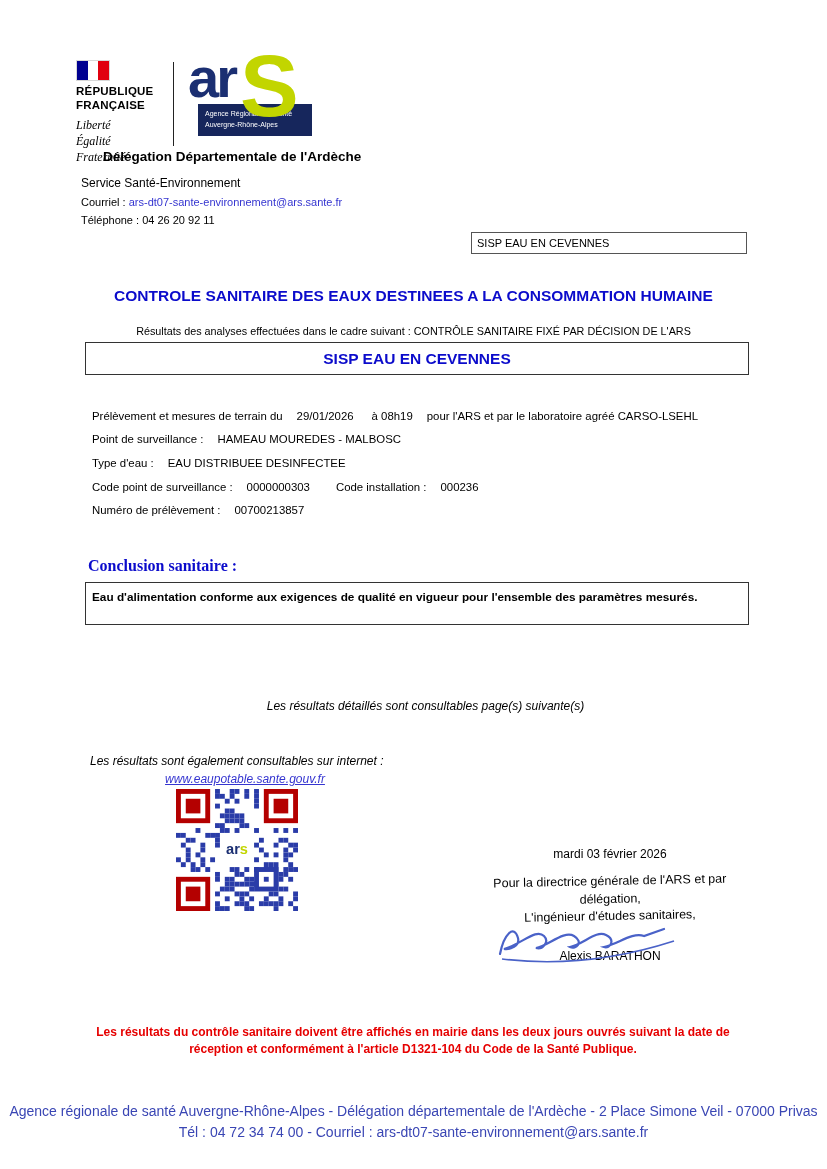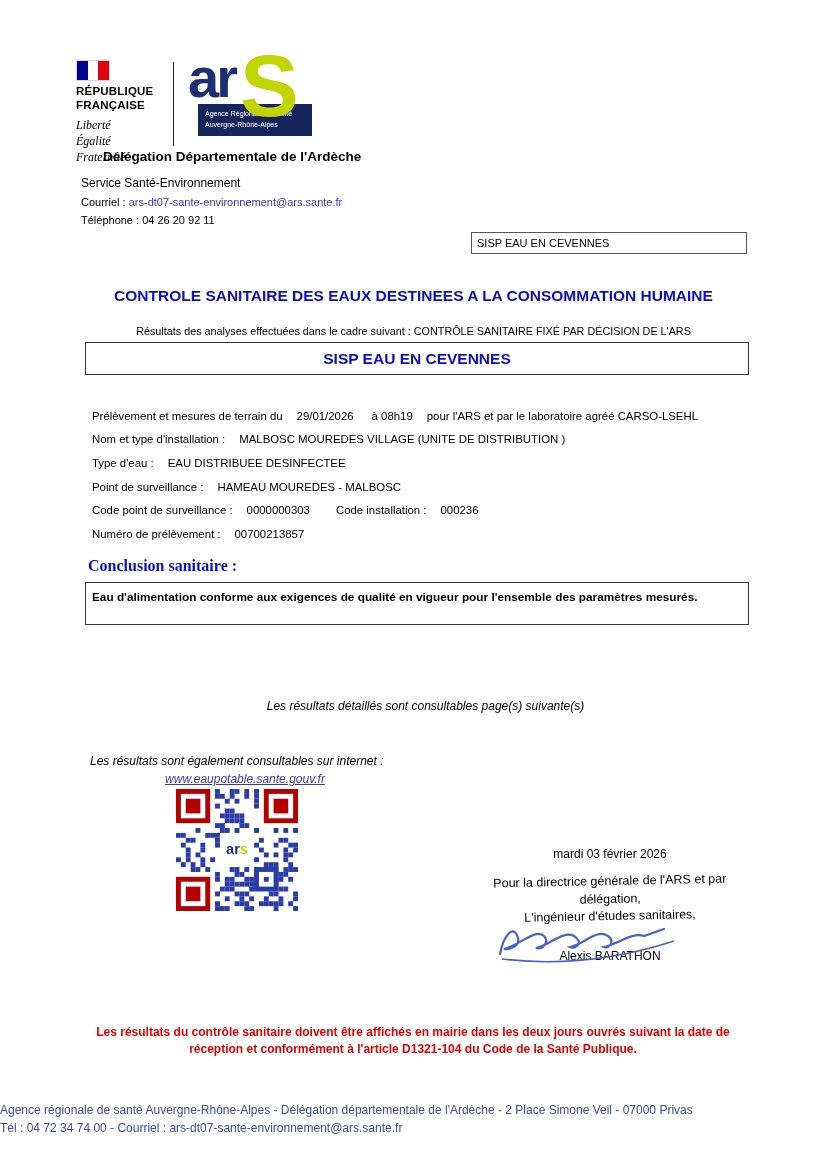--- a/index.html
+++ b/index.html
@@ -47,21 +47,21 @@
   .qr-wrap { position:absolute; left:176px; top:789px; width:122px; height:122px; }
   
   .sig-date { position:absolute; left:470px; top:847px; width:280px; text-align:center; font-size:12px; }
   .sig-for  { position:absolute; left:468px; top:872px; width:284px; text-align:center; font-size:12.5px; line-height:1.45; transform:rotate(-1.2deg); }
   .sig-eng  { position:absolute; left:468px; top:909px; width:284px; text-align:center; font-size:12.5px; transform:rotate(-1.2deg); }
   .sig-svg  { position:absolute; left:492px; top:916px; width:200px; height:52px; z-index:2; }
   .sig-path { stroke:var(--signature-blue,#4a62c8); fill:none; }
   .sig-name { position:absolute; left:468px; top:949px; width:284px; text-align:center; font-size:12px; }
   
   .legal { position:absolute; left:68px; top:1024px; width:690px; text-align:center; font-size:12px; font-weight:bold; color:var(--alert-red,#e60000); line-height:1.45; }
-  .footer { position:absolute; left:0; top:1101px; width:100%; text-align:left; font-size:12px; color:var(--footer-blue,#3a46b4); line-height:1.5; }
+  .footer { position:absolute; left:0; top:1101px; width:100%; text-align:center; font-size:14px; color:var(--footer-blue,#3a46b4); line-height:1.5; }
 </style>
 </head>
 <body>
 
 <div class="page">
 
   <div class="rep-logo">
     <div class="rep-flag">
       <div class="f-blue"></div>
         <div class="f-white"></div>
@@ -106,30 +106,26 @@
   </div>
 
   <div class="details">
     <div class="d-line">
       <span>Prélèvement et mesures de terrain du</span>
       <span class="g1">29/01/2026</span>
       <span class="g2">à 08h19</span>
       <span class="g1">pour l'ARS et par le laboratoire agréé CARSO-LSEHL</span>
     </div>
     <div class="d-line">
-      <span>Nom et type d'installation :</span>
-      <span class="g1">MALBOSC MOUREDES VILLAGE (UNITE DE DISTRIBUTION )</span>
+      <span>Point de surveillance :</span>
+      <span class="g1">HAMEAU MOUREDES - MALBOSC</span>
     </div>
     <div class="d-line">
       <span>Type d'eau :</span>
       <span class="g1">EAU DISTRIBUEE DESINFECTEE</span>
-    </div>
-    <div class="d-line">
-      <span>Point de surveillance :</span>
-      <span class="g1">HAMEAU MOUREDES - MALBOSC</span>
     </div>
     <div class="d-line">
       <span>Code point de surveillance :</span>
       <span class="g1">0000000303</span>
       <span class="g3">Code installation :</span>
       <span class="g1">000236</span>
     </div>
     <div class="d-line">
       <span>Numéro de prélèvement :</span>
       <span class="g1">00700213857</span>

